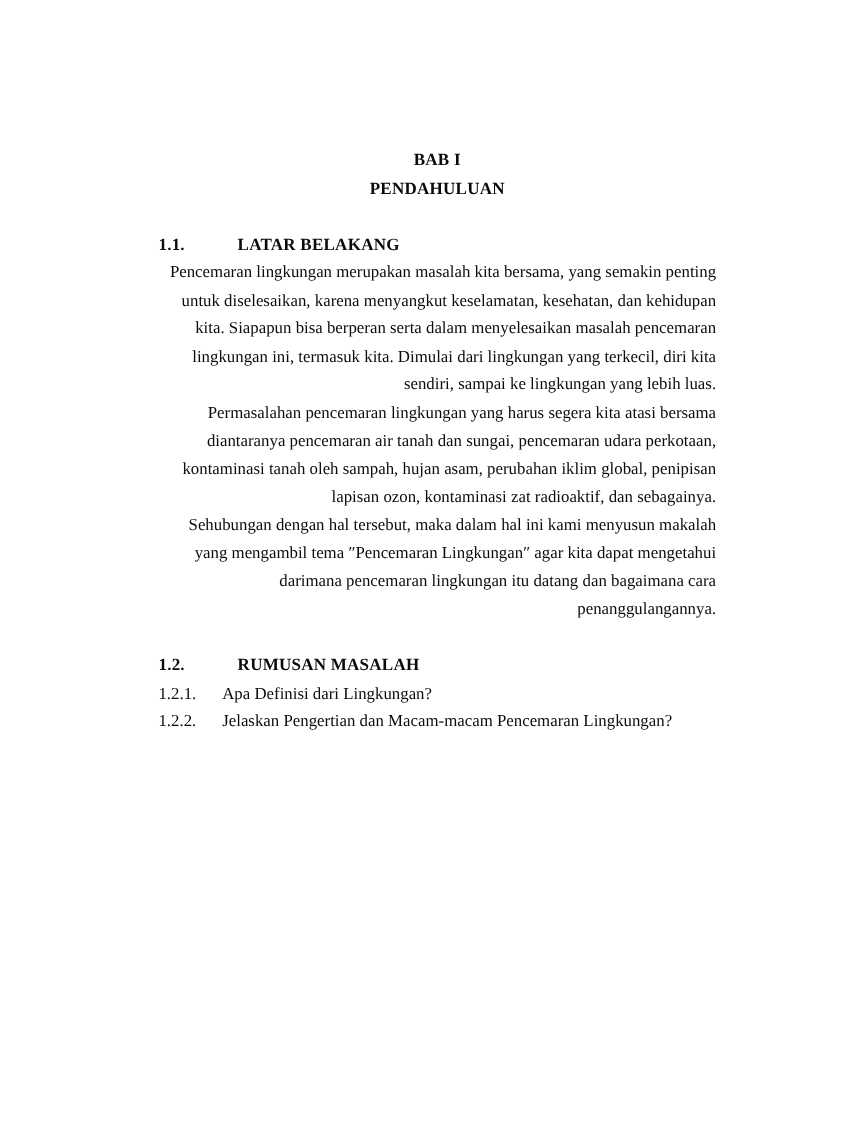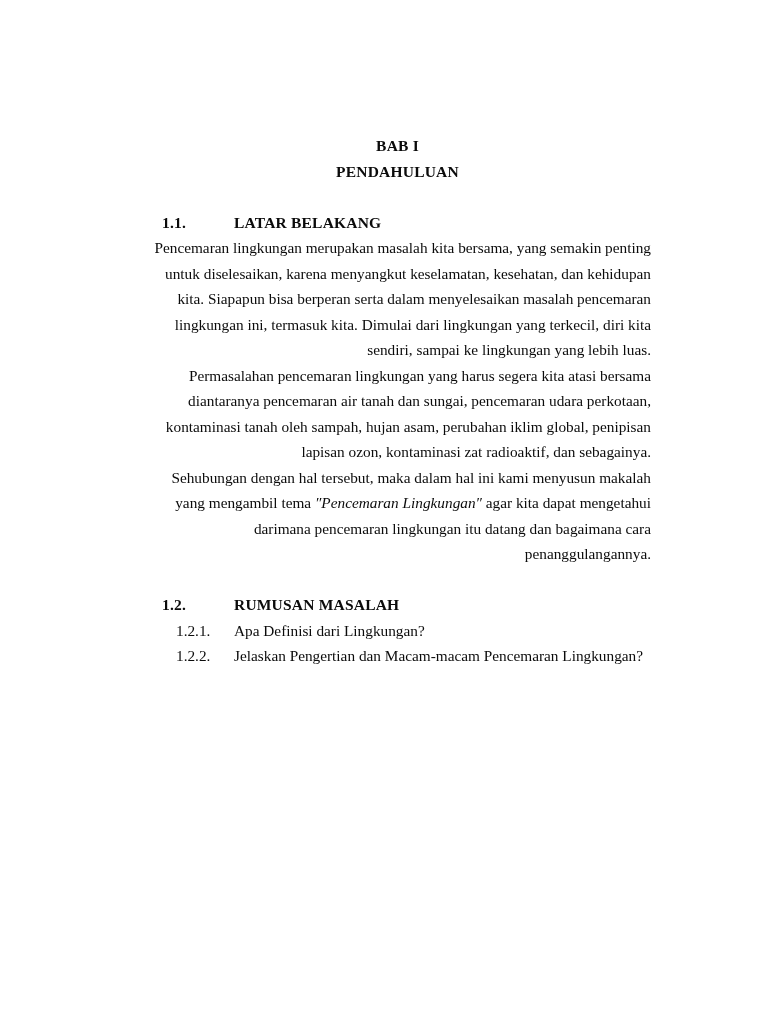--- a/index.html
+++ b/index.html
@@ -36,43 +36,40 @@
   }
   .spacer-line {
     height: 25.5px;
   }
   .section-heading {
     font-weight: bold;
     font-size: 15.5px;
     line-height: 25.5px;
     letter-spacing: 0.2px;
     white-space: nowrap;
-    margin-left: 18px;
   }
   .section-heading .num {
     display: inline-block;
     width: 72px;
   }
   .body-par {
     font-size: 15.3px;
     line-height: 25.5px;
     text-align: right;
   }
   .body-par .italic-quote {
-    font-style: italic;
   }
   .list-item {
     font-size: 15.3px;
     line-height: 25.5px;
     white-space: nowrap;
   }
   .list-item .num {
     display: inline-block;
     width: 58px;
-    margin-left: 32px;
   }
 </style>
 </head>
 <body>
 
 <div class="page">
   <div class="content">
 
     <div class="chapter-heading">BAB I</div>
 

